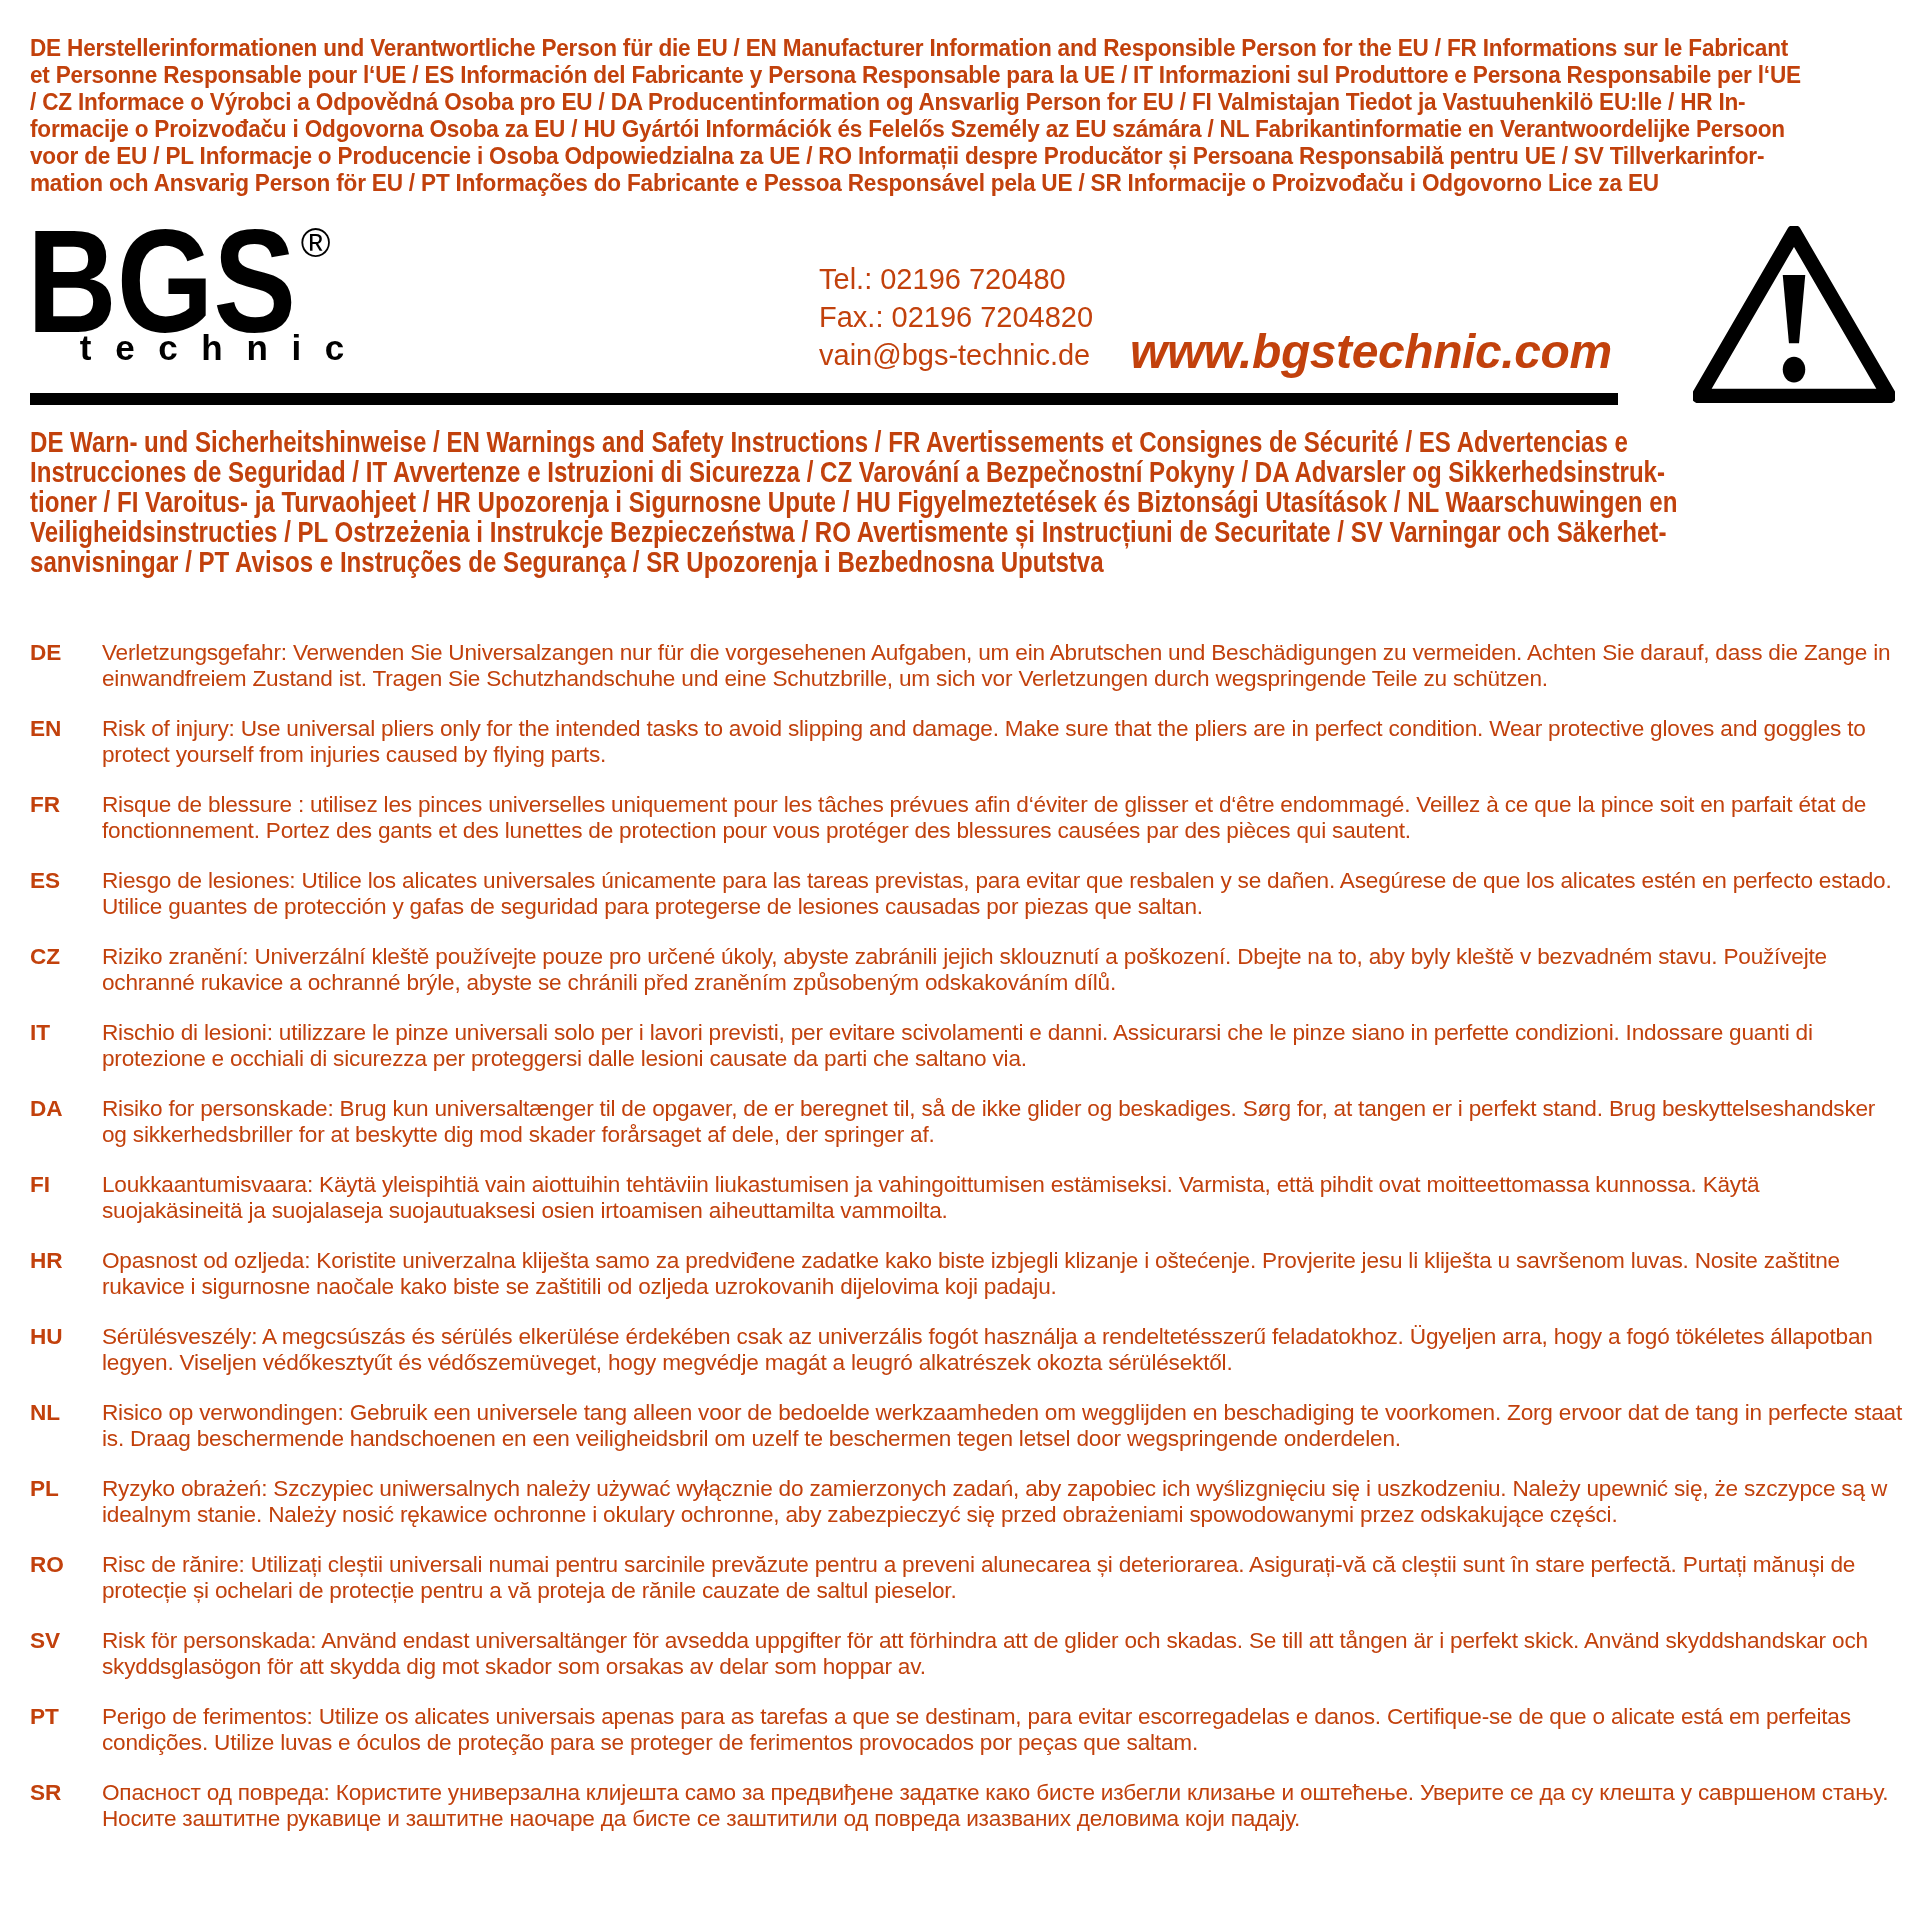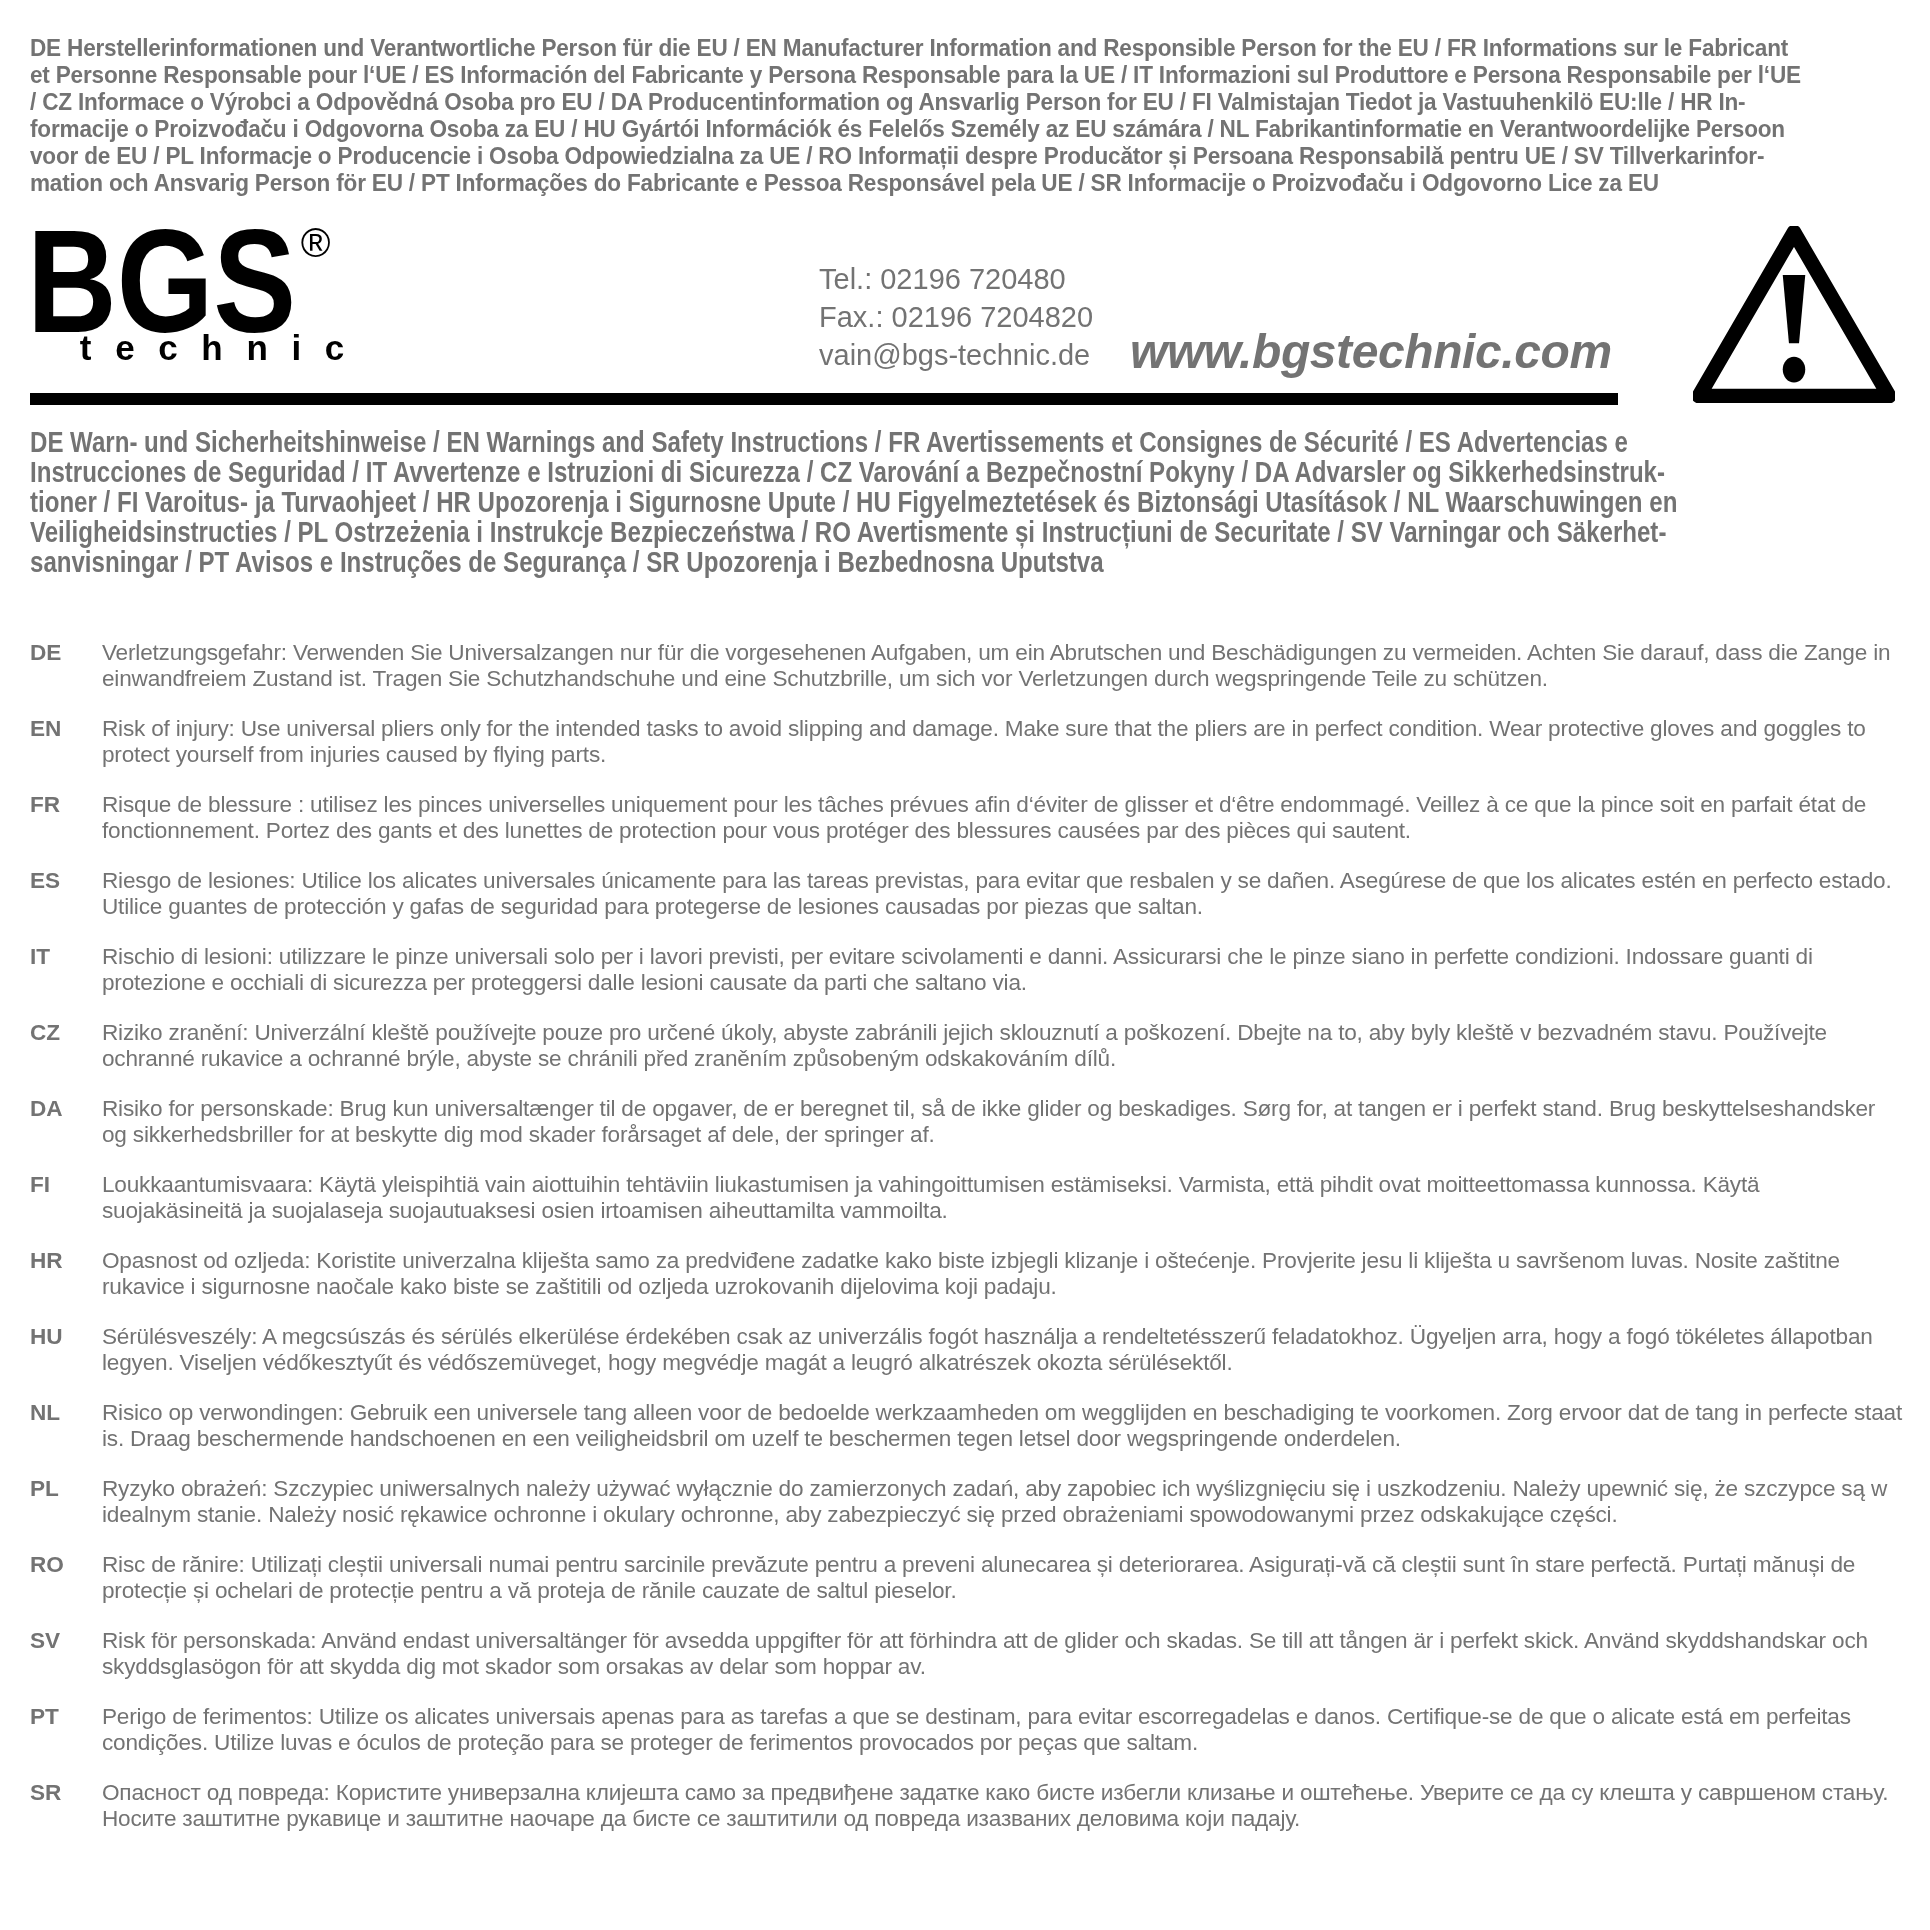--- a/index.html
+++ b/index.html
@@ -1,16 +1,16 @@
 <!DOCTYPE html>
 <html style="font-size:12.5px"><head>
 <meta charset="utf-8">
 <style>
   html,body{margin:0;padding:0;background:#fff;}
-  #page{position:relative;width:1930px;height:1930px;background:#fff;color:#737373;
+  #page{position:relative;width:1930px;height:1930px;background:#fff;color:#c2410c;
         font-family:"Liberation Sans",sans-serif;overflow:hidden;}
 
   
   .header1{position:absolute;left:30px;top:34px;width:1876px;}
   .h1line{font-weight:bold;font-size:24px;line-height:27px;white-space:nowrap;
           transform:scaleX(0.94);transform-origin:left top;letter-spacing:-0.2px;}
 
   
   .brandrow{position:absolute;left:30px;top:226px;width:1871px;height:179px;}
   .logo{position:absolute;left:0;top:0;width:319px;height:140px;}
@@ -97,27 +97,27 @@
       <span class="code">FR</span>
       <span class="wtext">Risque de blessure : utilisez les pinces universelles uniquement pour les tâches prévues afin d‘éviter de glisser et d‘être endommagé. Veillez à ce que la pince soit en parfait état de fonctionnement. Portez des gants et des lunettes de protection pour vous protéger des blessures causées par des pièces qui sautent.</span>
     </div>
 
     <div class="warn">
       <span class="code">ES</span>
       <span class="wtext">Riesgo de lesiones: Utilice los alicates universales únicamente para las tareas previstas, para evitar que resbalen y se dañen. Asegúrese de que los alicates estén en perfecto estado. Utilice guantes de protección y gafas de seguridad para protegerse de lesiones causadas por piezas que saltan.</span>
     </div>
 
     <div class="warn">
-      <span class="code">IT</span>
-      <span class="wtext">Rischio di lesioni: utilizzare le pinze universali solo per i lavori previsti, per evitare scivolamenti e danni. Assicurarsi che le pinze siano in perfette condizioni. Indossare guanti di protezione e occhiali di sicurezza per proteggersi dalle lesioni causate da parti che saltano via.</span>
+      <span class="code">CZ</span>
+      <span class="wtext">Riziko zranění: Univerzální kleště používejte pouze pro určené úkoly, abyste zabránili jejich sklouznutí a poškození. Dbejte na to, aby byly kleště v bezvadném stavu. Používejte ochranné rukavice a ochranné brýle, abyste se chránili před zraněním způsobeným odskakováním dílů.</span>
     </div>
 
     <div class="warn">
-      <span class="code">CZ</span>
-      <span class="wtext">Riziko zranění: Univerzální kleště používejte pouze pro určené úkoly, abyste zabránili jejich sklouznutí a poškození. Dbejte na to, aby byly kleště v bezvadném stavu. Používejte ochranné rukavice a ochranné brýle, abyste se chránili před zraněním způsobeným odskakováním dílů.</span>
+      <span class="code">IT</span>
+      <span class="wtext">Rischio di lesioni: utilizzare le pinze universali solo per i lavori previsti, per evitare scivolamenti e danni. Assicurarsi che le pinze siano in perfette condizioni. Indossare guanti di protezione e occhiali di sicurezza per proteggersi dalle lesioni causate da parti che saltano via.</span>
     </div>
 
     <div class="warn">
       <span class="code">DA</span>
       <span class="wtext">Risiko for personskade: Brug kun universaltænger til de opgaver, de er beregnet til, så de ikke glider og beskadiges. Sørg for, at tangen er i perfekt stand. Brug beskyttelseshandsker og sikkerhedsbriller for at beskytte dig mod skader forårsaget af dele, der springer af.</span>
     </div>
 
     <div class="warn">
       <span class="code">FI</span>
       <span class="wtext">Loukkaantumisvaara: Käytä yleispihtiä vain aiottuihin tehtäviin liukastumisen ja vahingoittumisen estämiseksi. Varmista, että pihdit ovat moitteettomassa kunnossa. Käytä suojakäsineitä ja suojalaseja suojautuaksesi osien irtoamisen aiheuttamilta vammoilta.</span>

